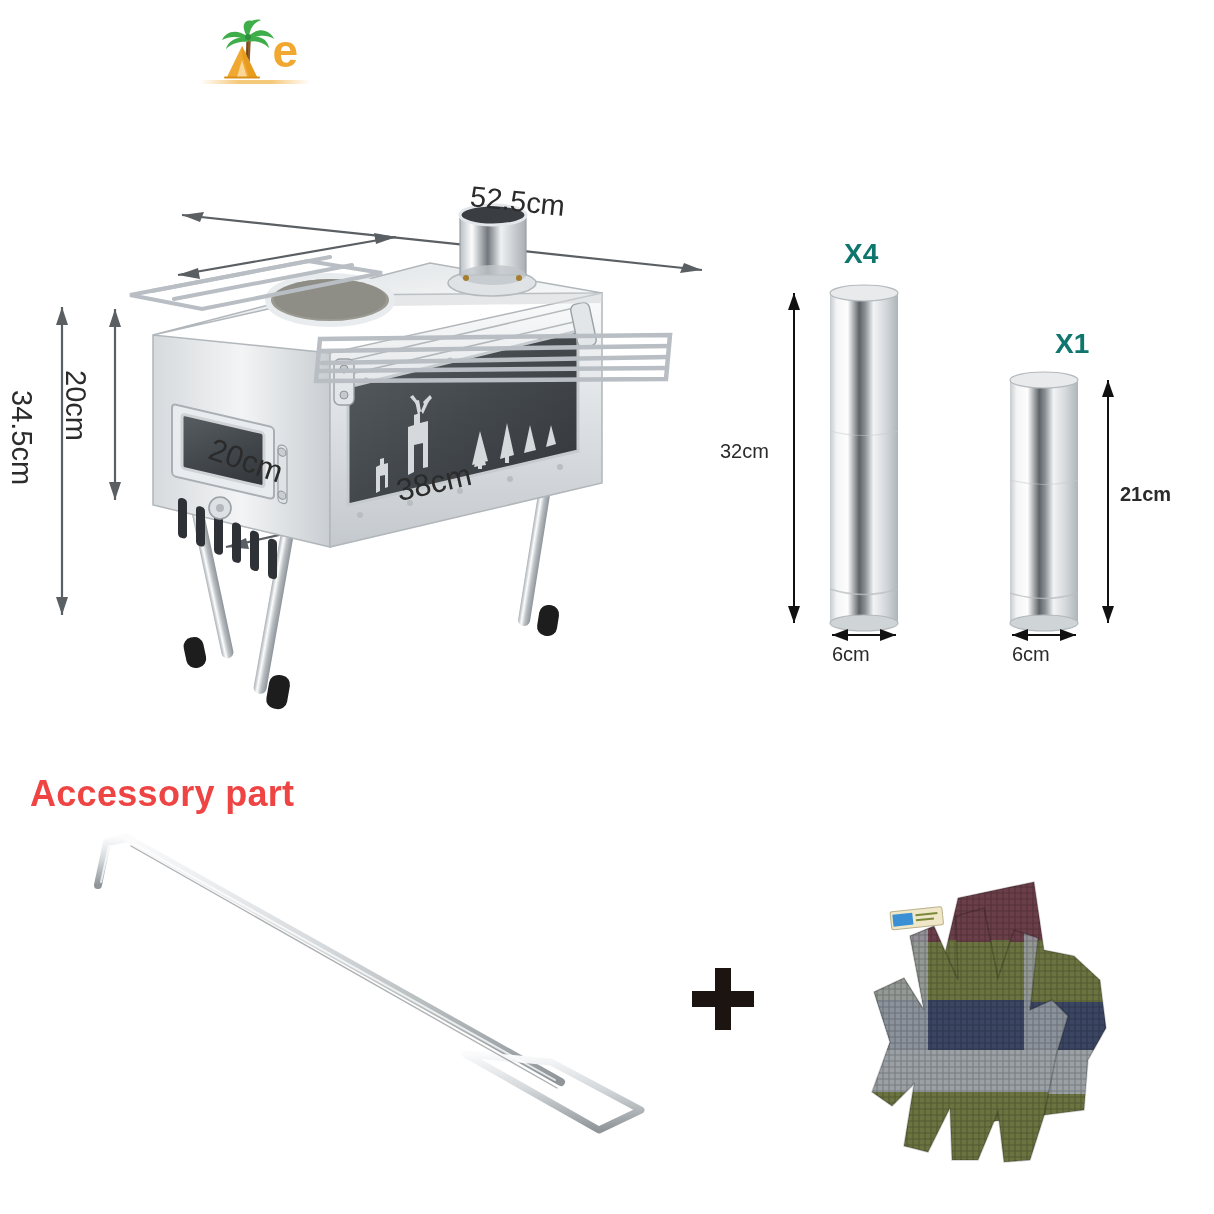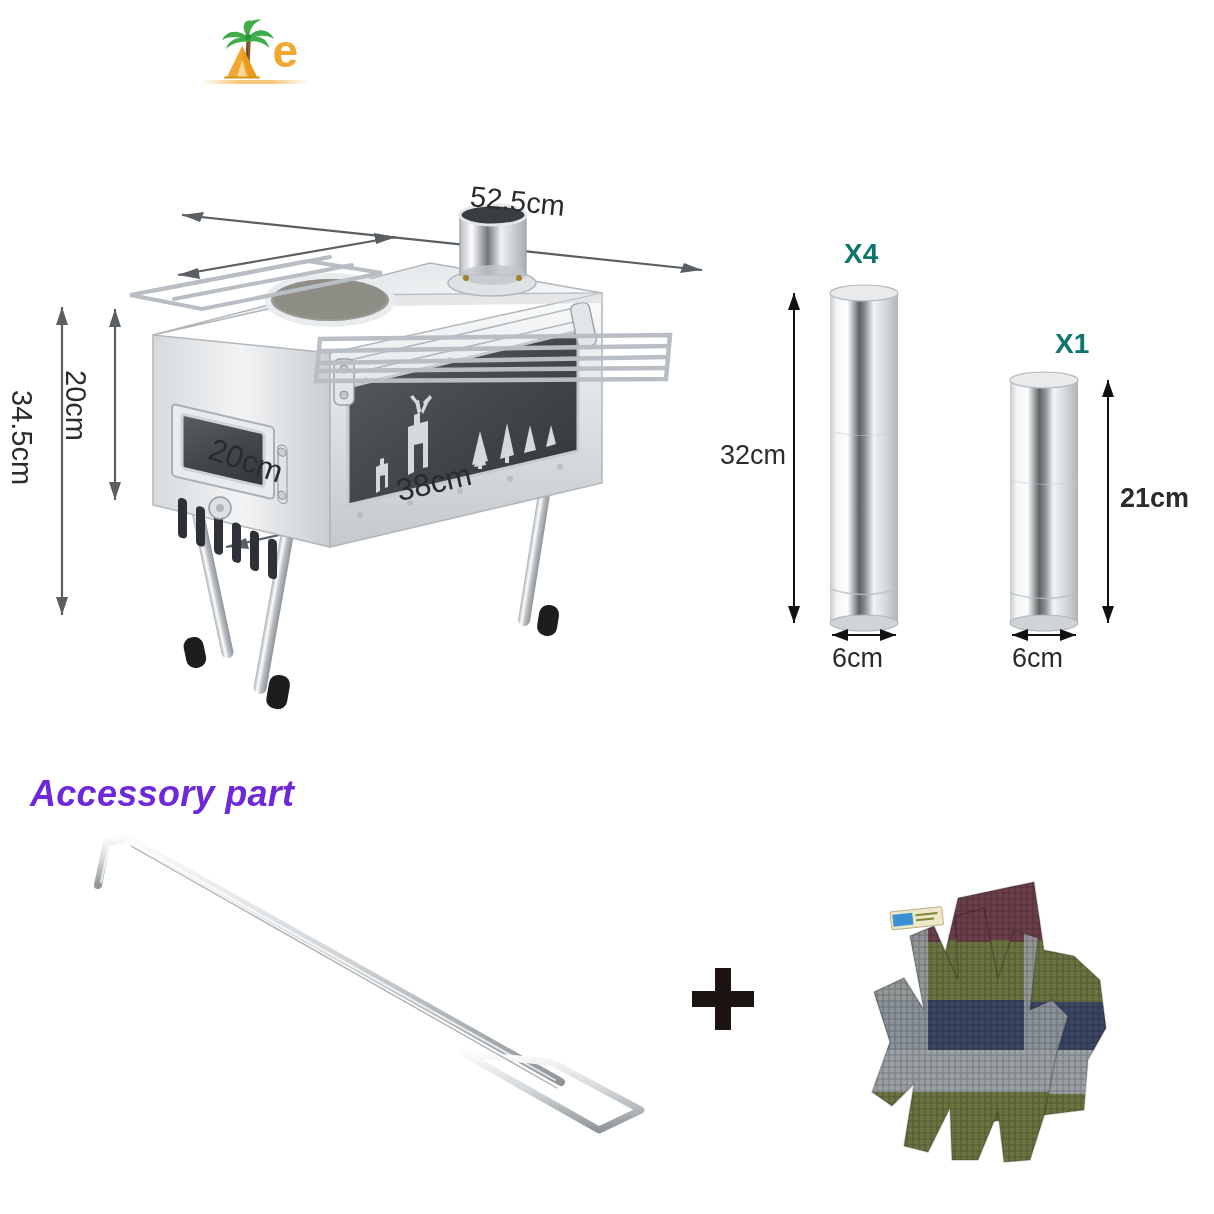--- a/index.html
+++ b/index.html
@@ -27,43 +27,42 @@
   #logo-underline {
     position:absolute; left:172px; top:62px; width:110px; height:4px;
     background: linear-gradient(90deg, rgba(240,168,48,0) 0%, #f5c97a 35%, #f5c97a 65%, rgba(240,168,48,0) 100%);
     border-radius:2px;
   }
 
   
   .dim {
     position:absolute;
     color:#2b2b2b;
-    font-size:27px;
+    font-size:20px;
     font-weight:400;
     white-space:nowrap;
     font-family:"Liberation Sans", sans-serif;
   }
   .qty {
     position:absolute;
     color:#0f766e;
     font-size:28px;
     font-weight:700;
     white-space:nowrap;
   }
 
   
   #stove-figure { position:absolute; left:30px; top:175px; width:740px; height:545px; }
   #pipes-figure { position:absolute; left:760px; top:235px; width:440px; height:440px; }
   #accessory-section { position:absolute; left:0; top:755px; width:1214px; height:459px; }
 
   #accessory-title {
     position:absolute; left:30px; top:18px;
-    font-size:36px; font-weight:700; color:#6d28d9;
+    font-size:36px; font-weight:700; color:#ef4444;
     letter-spacing:0.3px;
-    font-style:italic;
   }
   #poker-figure { position:absolute; left:85px; top:65px; width:600px; height:330px; }
 
   svg { display:block; overflow:visible; }
 </style>
 </head>
 <body>
 
 <div id="page">
 

